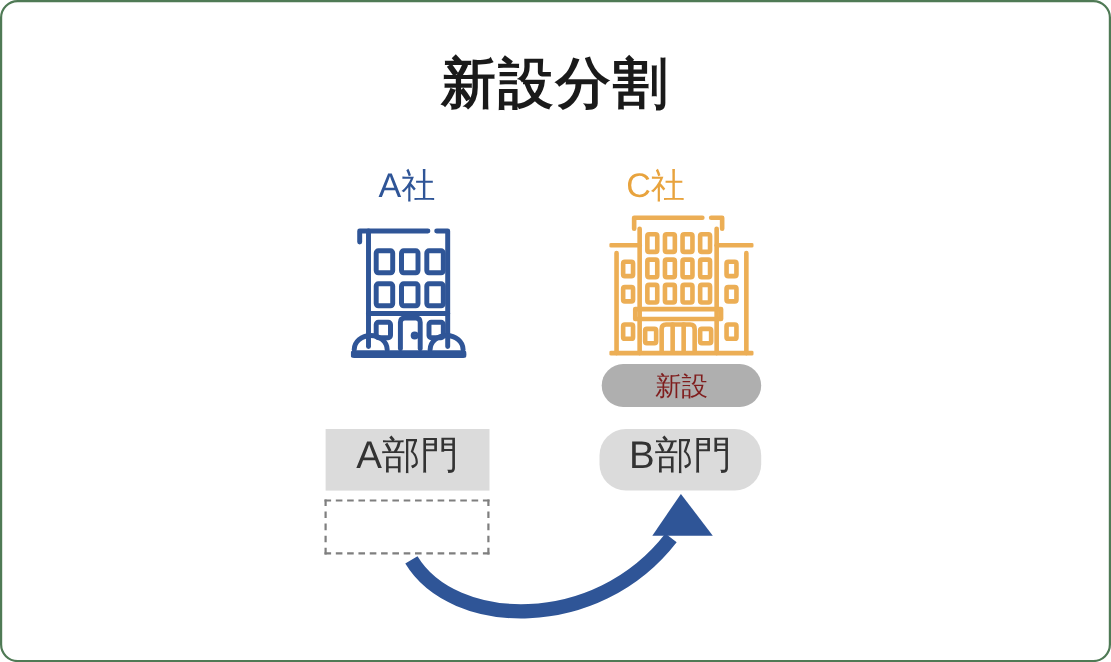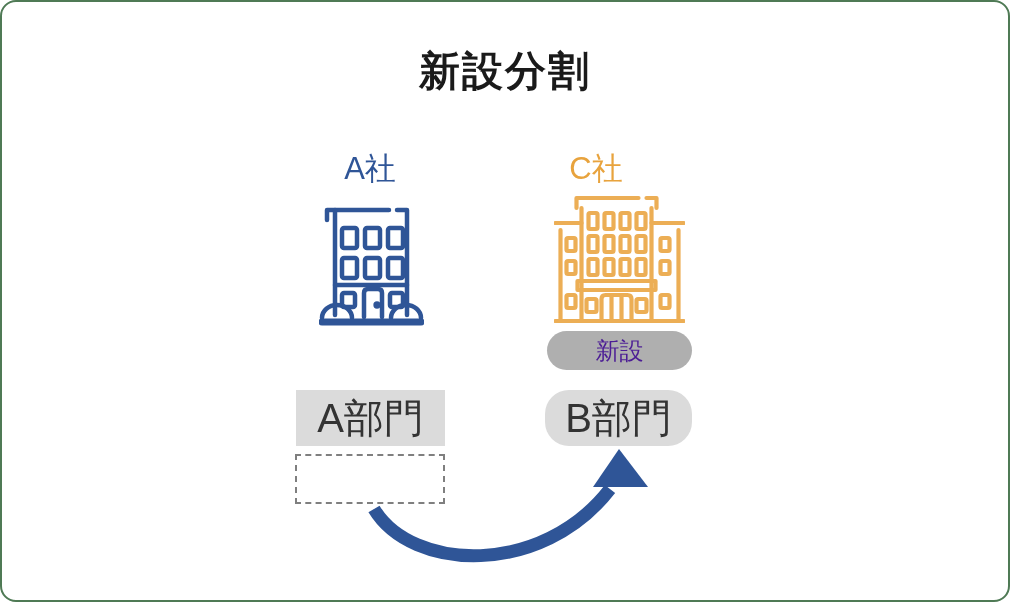--- a/index.html
+++ b/index.html
@@ -3,39 +3,39 @@
 <meta charset="utf-8">
 <style>
   html,body{margin:0;padding:0;background:#fff;font-family:"Liberation Sans",sans-serif;}
   .frame{
     position:relative;width:1010px;height:602px;box-sizing:border-box;
     background:#ffffff;border:2px solid var(--frame-green,#4F7A55);border-radius:16px;
     overflow:hidden;
   }
   .title{
     position:absolute;top:48px;left:0;width:100%;text-align:center;
-    font-size:41px;font-weight:800;color:#1a1a1a;letter-spacing:2px;line-height:1.05;
+    font-size:50px;font-weight:800;color:#1a1a1a;letter-spacing:2px;line-height:1.05;
   }
   .company-label{position:absolute;width:150px;text-align:center;font-size:31px;font-weight:400;}
   .label-a{left:293px;top:146px;color:var(--blue,#2F5597);}
   .label-c{left:519px;top:146px;color:var(--orange,#E8A33D);}
   .icon-blue{color:var(--blue,#2F5597);}
   .icon-orange{color:var(--orange-light,#ECAE55);}
   .bldg-a{position:absolute;left:317px;top:203px;width:105px;height:122px;}
   .bldg-c{position:absolute;left:552px;top:192px;width:131px;height:131px;}
   .badge{
     position:absolute;left:545px;top:329px;width:145px;height:39px;
     background:var(--pill-gray,#AFAFAF);border-radius:20px;
     display:flex;align-items:center;justify-content:center;
-    font-size:24px;color:#4c1d95;
+    font-size:24px;color:#7f1d1d;
   }
   .dept-box{
     position:absolute;top:388px;height:56px;background:var(--box-gray,#DBDBDB);
-    display:flex;align-items:center;justify-content:center;
-    font-size:40px;color:var(--text-dark,#333333);
+    display:flex;align-items:flex-start;justify-content:center;
+    font-size:35px;color:var(--text-dark,#333333);
   }
   .dept-a{left:294px;width:149px;}
   .dept-b{left:543px;width:147px;border-radius:24px;}
   .dashed-box{
     position:absolute;left:293px;top:452px;width:150px;height:50px;box-sizing:border-box;
     border:2.5px dashed var(--dash-gray,#7F7F7F);background:transparent;
   }
   .arrow{position:absolute;left:355px;top:435px;width:300px;height:140px;pointer-events:none;color:var(--blue,#2F5597);}
 </style>
 </head>

